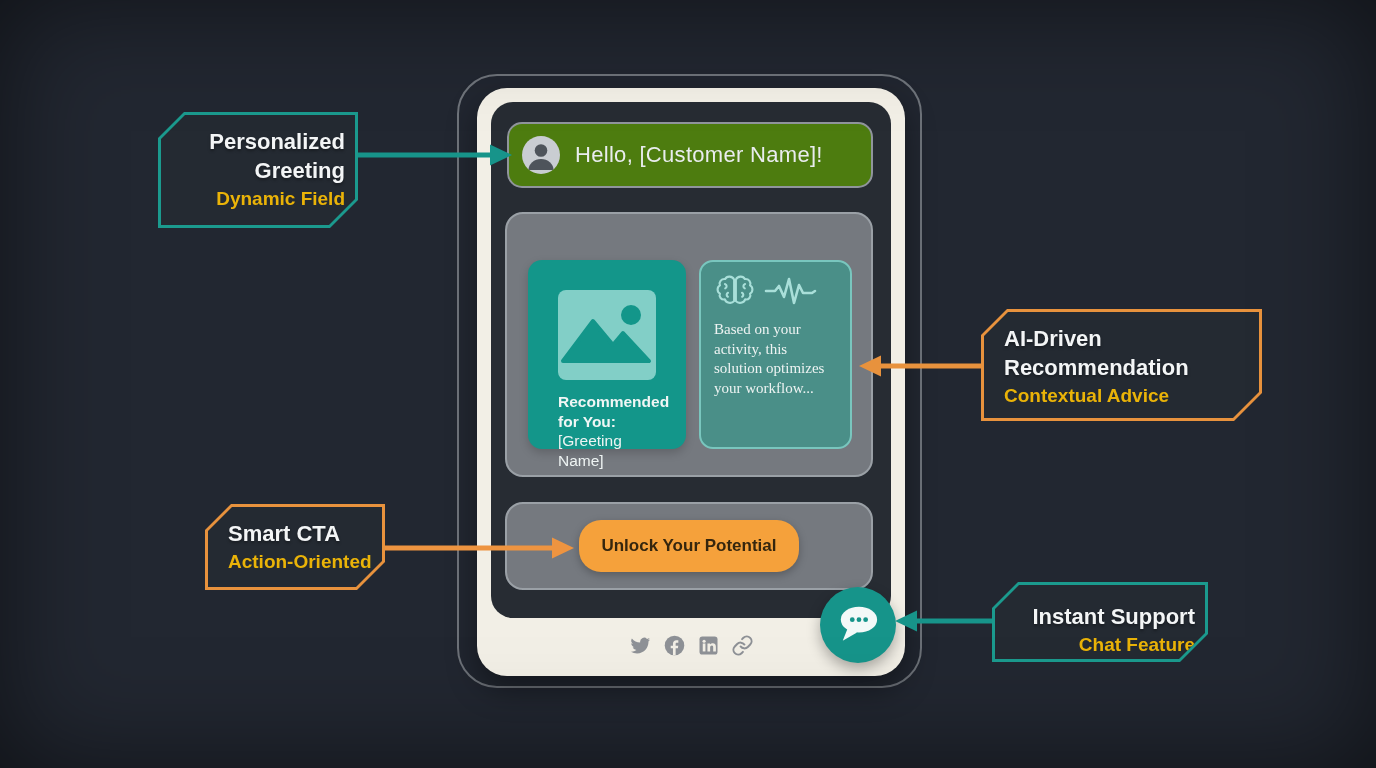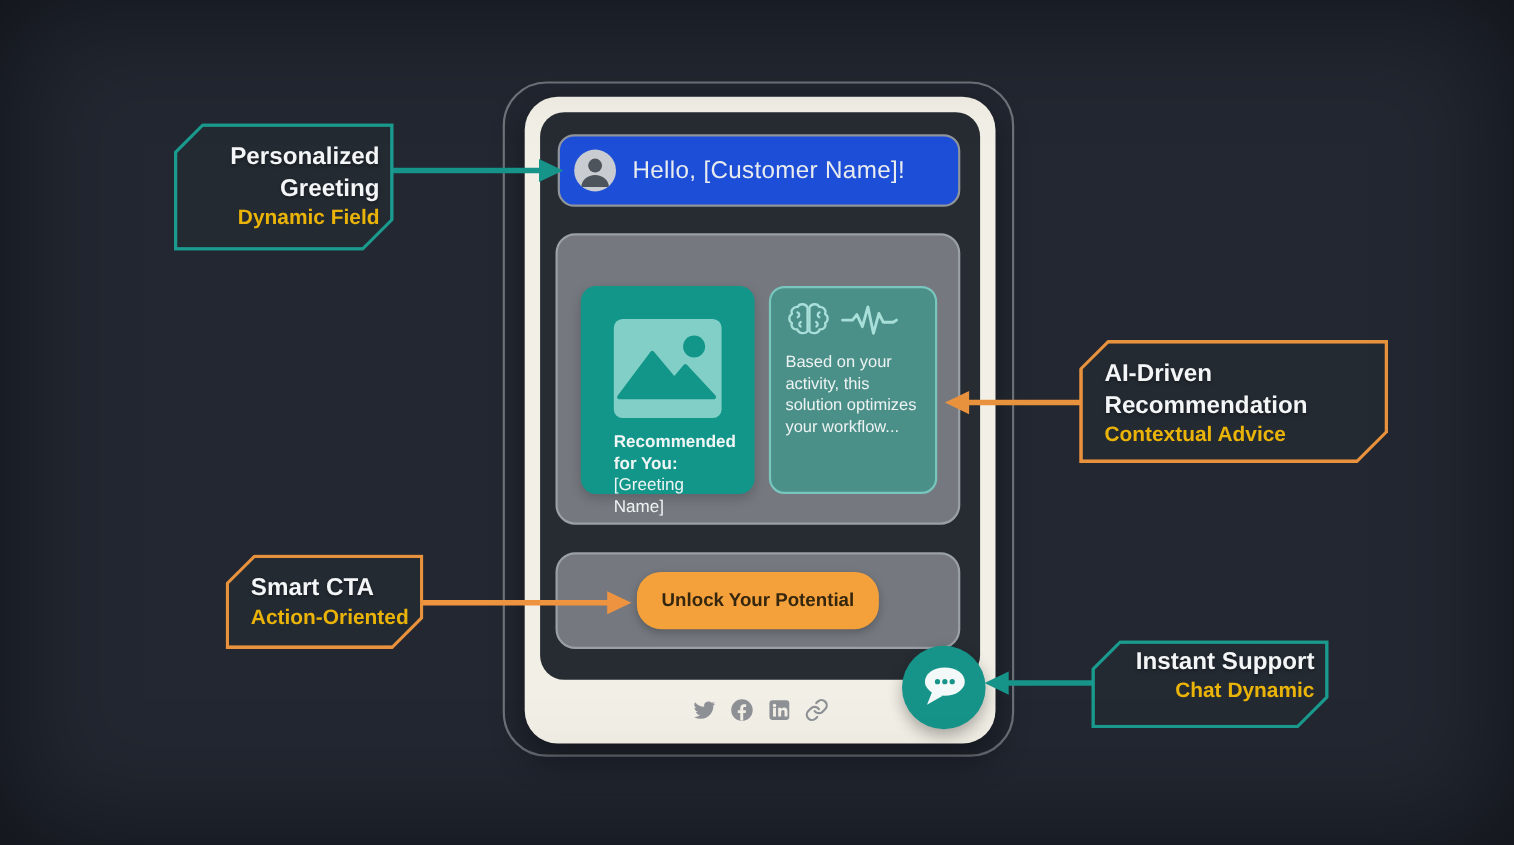--- a/index.html
+++ b/index.html
@@ -11,38 +11,38 @@
 
   
   .device-outline{position:absolute;left:457px;top:74px;width:461px;height:610px;
        border:2px solid #70757c;border-radius:40px;z-index:1;}
   .device{position:absolute;left:477px;top:88px;width:428px;height:588px;border-radius:30px;
        background:#f2efe6;box-shadow:0 14px 30px rgba(0,0,0,.38);z-index:2;}
   .screen{position:absolute;left:14px;top:14px;width:400px;height:516px;border-radius:22px;
        background:#272c33;overflow:hidden;}
 
   .greeting-bar{position:absolute;left:16px;top:20px;width:366px;height:66px;border-radius:15px;
-       background:#1d4ed8;border:2px solid #90959c;box-sizing:border-box;
+       background:#4d7c0f;border:2px solid #90959c;box-sizing:border-box;
        display:flex;align-items:center;gap:15px;padding-left:13px;}
   .avatar{width:38px;height:38px;border-radius:50%;background:#c9cdd2;overflow:hidden;flex:0 0 auto;
        display:flex;align-items:center;justify-content:center;}
   .greeting-text{font-size:22px;font-weight:500;color:#e9ecee;letter-spacing:.3px;}
 
   .mid-card{position:absolute;left:14px;top:110px;width:368px;height:265px;border-radius:18px;
        background:#75797f;border:2px solid #9aa0a6;box-sizing:border-box;}
   .product-card{position:absolute;left:21px;top:46px;width:158px;height:189px;border-radius:14px;
        background:#13968a;box-sizing:border-box;padding:30px;cursor:pointer;
        box-shadow:0 4px 10px rgba(0,0,0,.18);}
   .img-ph{width:100%;height:90px;border-radius:8px;background:#82cfc7;
        display:flex;align-items:center;justify-content:center;}
   .pc-heading{margin-top:12px;font-size:15.5px;font-weight:700;line-height:19.5px;color:#f0f6f5;}
   .pc-product{font-size:15.5px;font-weight:500;line-height:19.5px;color:#eef4f3;}
 
   .ai-card{position:absolute;left:192px;top:46px;width:153px;height:189px;border-radius:14px;
-       background:#4a8f88;border:2px solid #79c6be;box-sizing:border-box;padding:12px 13px;cursor:pointer;}
+       background:#4a8f88;border:2px solid #79c6be;box-sizing:border-box;padding:12px 13px;cursor:pointer;font-family:Liberation Serif, serif;}
   .ai-icons{display:flex;align-items:center;gap:8px;height:38px;}
   .ai-text{margin-top:8px;font-size:15px;line-height:19.5px;color:#edf3f2;}
 
   .cta-card{position:absolute;left:14px;top:400px;width:368px;height:88px;border-radius:18px;
        background:#75797f;border:2px solid #9aa0a6;box-sizing:border-box;
        display:flex;align-items:center;justify-content:center;}
   .cta-btn{width:220px;height:52px;border:none;border-radius:22px;background:#f5a13b;
        font-family:inherit;font-size:17px;font-weight:700;color:#35260e;cursor:pointer;
        box-shadow:0 3px 8px rgba(0,0,0,.25);}
 
@@ -214,20 +214,20 @@
     <div class="co-shape">
       <div class="co-inner">
         <div class="co-title">Smart CTA</div>
         <div class="co-sub">Action-Oriented</div>
       </div>
     </div>
   </div>
 
   <div class="callout teal" style="left:992px;top:582px;width:216px;height:80px">
     <div class="co-shape">
-      <div class="co-inner" style="padding-top:1px;">
+      <div class="co-inner" style="padding-top:17px;">
         <div class="co-title">Instant Support</div>
-        <div class="co-sub">Chat Dynamic</div>
+        <div class="co-sub">Chat Feature</div>
       </div>
     </div>
   </div>
 
 </div>
 
 </body></html>

